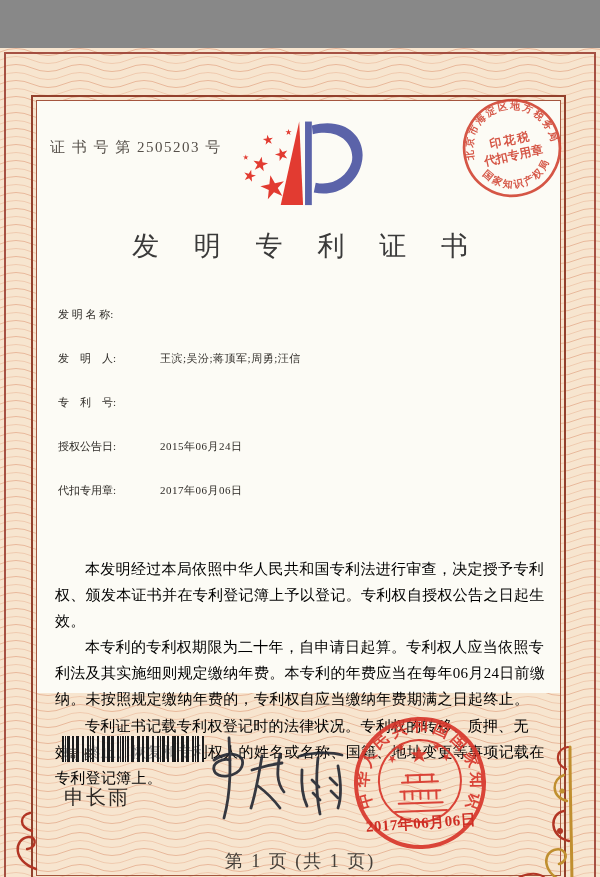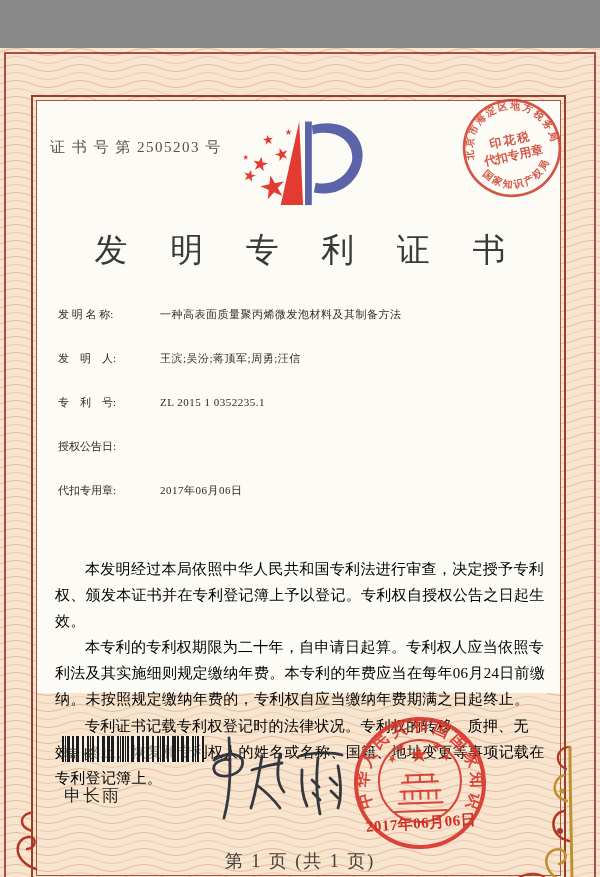--- a/index.html
+++ b/index.html
@@ -9,36 +9,36 @@
   }
   .bg-waves{position:absolute;left:0;top:0;z-index:0;}
   .edge-trim{position:absolute;inset:4px;border:2px solid #97372a;z-index:1;opacity:.85;}
   .white-panel{position:absolute;left:37px;top:53px;right:40px;height:592px;background:#fcfbf5;z-index:2;}
   .frame-outer{position:absolute;left:31px;top:47px;right:34px;bottom:44px;border:2px solid #93402c;z-index:3;}
   .frame-inner{position:absolute;left:36px;top:52px;right:39px;bottom:49px;border:1px solid #a5553e;z-index:3;}
   .cert-no{position:absolute;left:50px;top:90px;z-index:5;font-size:15px;letter-spacing:1.5px;color:#56504a;}
   .logo{position:absolute;left:238px;top:70px;width:136px;height:112px;z-index:5;}
   .stamp{position:absolute;left:460px;top:48px;width:104px;height:104px;z-index:6;transform:rotate(-12deg);opacity:.88;}
   .title{position:absolute;left:0;right:0;top:180px;text-align:center;z-index:5;
-         font-size:33px;letter-spacing:0.52em;color:#3a3a3a;font-weight:500;text-indent:0.52em;}
+         font-size:27px;letter-spacing:0.52em;color:#3a3a3a;font-weight:500;text-indent:0.52em;}
   .fields{position:absolute;left:58px;right:46px;top:256px;z-index:5;}
   .field-row{display:flex;line-height:21px;margin-bottom:23px;font-size:11px;color:#2e2b27;}
   .field-label{flex:0 0 102px;white-space:nowrap;}
   .field-value{flex:1;letter-spacing:0.5px;}
   .paragraphs{position:absolute;left:55px;right:44px;top:508px;z-index:5;
               font-size:15px;line-height:1.74;color:#000000;letter-spacing:0.3px;}
   .paragraphs p{margin:0;text-indent:2em;}
   .barcode{position:absolute;left:62px;top:688px;width:142px;height:26px;z-index:5;
     background-color:rgba(255,255,255,.55);
     background-image:
       repeating-linear-gradient(90deg,#1c1c1c 0 2px,transparent 2px 5px),
       repeating-linear-gradient(90deg,#1c1c1c 0 1px,transparent 1px 7px),
       repeating-linear-gradient(90deg,transparent 0 3px,#1c1c1c 3px 4px,transparent 4px 11px);}
   .director-label{position:absolute;left:66px;top:698px;z-index:5;font-size:13px;letter-spacing:3px;color:#2f2a26;}
-  .director-name{position:absolute;left:64px;top:736px;z-index:5;font-size:17px;letter-spacing:2px;color:#2f2a26;}
+  .director-name{position:absolute;left:64px;top:736px;z-index:5;font-size:20px;letter-spacing:2px;color:#2f2a26;}
   .signature{position:absolute;left:196px;top:682px;width:160px;height:95px;z-index:6;}
   .seal{position:absolute;left:352px;top:667px;width:136px;height:136px;z-index:6;opacity:.92;transform:rotate(-2deg);}
   .seal-date{position:absolute;left:348px;top:766px;width:146px;z-index:7;text-align:center;
              font-size:15px;font-weight:bold;color:#ce2e24;letter-spacing:0.5px;transform:rotate(-4deg);}
   .footer{position:absolute;left:0;right:0;top:801px;z-index:5;text-align:center;
           font-size:18px;letter-spacing:2px;color:#45403a;}
   .flourish-br{position:absolute;right:22px;bottom:32px;width:88px;height:150px;z-index:4;}
   .flourish-bl{position:absolute;left:4px;bottom:52px;width:38px;height:62px;z-index:4;}
 </style>
 </head>
@@ -114,32 +114,31 @@
     </text>
     <text x="50" y="46" text-anchor="middle" font-size="11.5" letter-spacing="2" fill="#d0402f" font-weight="bold">印花税</text>
     <text x="50" y="61" text-anchor="middle" font-size="11.5" fill="#d0402f" font-weight="bold">代扣专用章</text>
   </svg>
 
   <div class="title">发 明 专 利 证 书</div>
 
   <div class="fields">
     <div class="field-row">
       <span class="field-label">发 明 名 称:</span>
-      <span class="field-value">一种高表面质量聚丙烯微发泡材料及其制备方法</span>
     </div>
     <div class="field-row">
       <span class="field-label">发　明　人:</span>
       <span class="field-value">王滨;吴汾;蒋顶军;周勇;汪信</span>
     </div>
     <div class="field-row">
       <span class="field-label">专　利　号:</span>
-      <span class="field-value">ZL 2015 1 0352235.1</span>
     </div>
     <div class="field-row">
       <span class="field-label">授权公告日:</span>
+      <span class="field-value">2015年06月24日</span>
     </div>
     <div class="field-row">
       <span class="field-label">代扣专用章:</span>
       <span class="field-value">2017年06月06日</span>
     </div>
   </div>
 
   <div class="paragraphs">
     <p>本发明经过本局依照中华人民共和国专利法进行审查，决定授予专利权、颁发本证书并在专利登记簿上予以登记。专利权自授权公告之日起生效。</p>
     <p>本专利的专利权期限为二十年，自申请日起算。专利权人应当依照专利法及其实施细则规定缴纳年费。本专利的年费应当在每年06月24日前缴纳。未按照规定缴纳年费的，专利权自应当缴纳年费期满之日起终止。</p>

